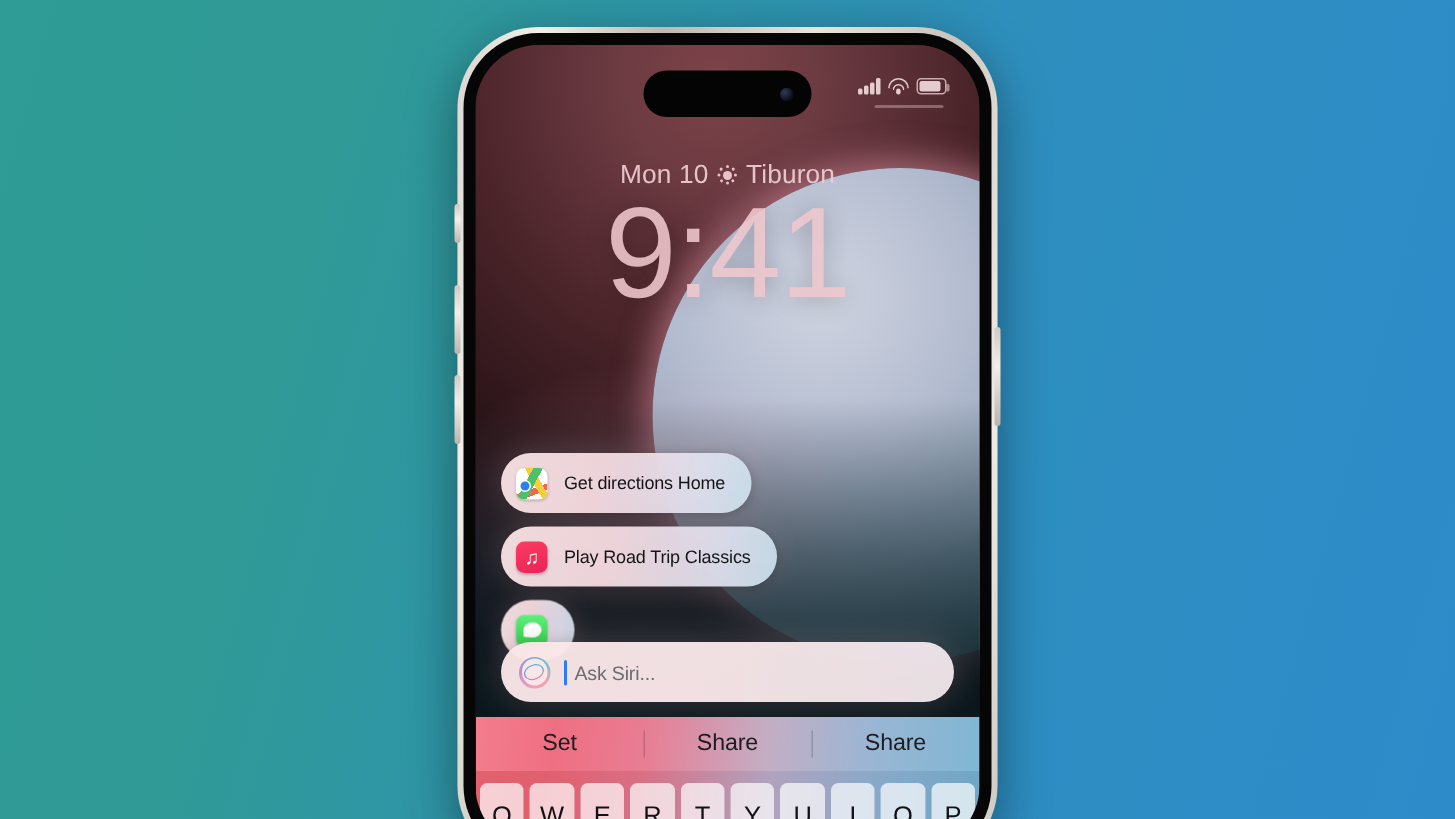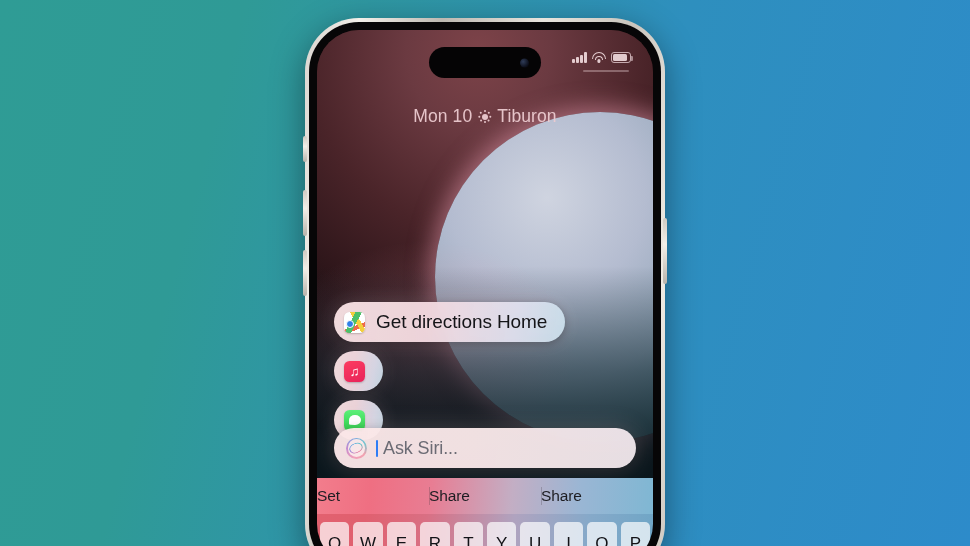--- a/index.html
+++ b/index.html
@@ -132,21 +132,21 @@
   #chips { position:absolute; left:17px; top:272px; width:306px; }
   .chip {
     display:flex; align-items:center; gap:11px;
     height:40px; padding:0 18px 0 10px;
     border-radius:22px; margin-bottom:9px;
     width:max-content; max-width:300px;
     background: linear-gradient(100deg, rgba(248,226,228,.96) 0%, rgba(246,220,226,.95) 40%, rgba(226,226,240,.93) 78%, rgba(205,226,238,.92) 100%);
     box-shadow: 0 2px 10px rgba(0,0,0,.30), 0 0 18px rgba(255,215,225,.20);
     backdrop-filter: blur(10px);
   }
-  .chip-label { font-size:19px; color:#151518; letter-spacing:-.1px; white-space:nowrap; }
+  .chip-label { font-size:12px; color:#151518; letter-spacing:-.1px; white-space:nowrap; }
   .app-ico { width:21px; height:21px; border-radius:5.5px; flex:none; position:relative;
              box-shadow:0 1px 2px rgba(0,0,0,.22); overflow:hidden; }
   
   .ico-maps { background:#ffffff; }
   .ico-maps .m1{position:absolute;left:0;top:0;width:100%;height:100%;
      background:
        linear-gradient(118deg, transparent 36%, #4cc06a 36%, #4cc06a 56%, transparent 56%),
        linear-gradient(60deg, transparent 54%, #f3cf3d 54%, #f3cf3d 70%, transparent 70%),
        linear-gradient(160deg, transparent 62%, #ef6a4d 62%, #ef6a4d 78%, transparent 78%);}
   .ico-maps .m2{position:absolute;left:2px;top:8.5px;width:8px;height:8px;border-radius:50%;
@@ -175,29 +175,29 @@
     background: rgba(250,232,233,.98); }
   #siri-icon .loop { position:absolute; inset:3.4px; border-radius:50%;
     border:1.5px solid transparent;
     background:
       linear-gradient(rgba(250,232,233,.98),rgba(250,232,233,.98)) padding-box,
       conic-gradient(from 160deg,#ef7f9f,#a98ad6,#5ea6e2,#56c3c8,#ef7f9f) border-box;
     transform:rotate(-22deg) scaleY(.72);
     z-index:2;
   }
   #siri-caret { width:2px; height:17px; background:#2d7df6; border-radius:1px; flex:none; margin-right:-4px;}
-  #siri-placeholder { font-size:18px; color:#6b6b74; letter-spacing:-.1px; }
+  #siri-placeholder { font-size:13px; color:#6b6b74; letter-spacing:-.1px; }
 
   
   #predictive {
     position:absolute; left:0; right:0; top:448px; height:36px;
     display:flex; align-items:center;
     background: linear-gradient(95deg,#f27d8c 0%,#ef6f82 16%,#e87d93 34%,#c3aec4 58%,#9ab6d4 78%,#7fb7d3 100%);
   }
-  .pred-item { flex:1; text-align:left; font-size:15.5px; color:#1d1d22;
+  .pred-item { flex:1; text-align:center; font-size:15.5px; color:#1d1d22;
      position:relative; letter-spacing:-.1px; }
   .pred-item + .pred-item::before { content:""; position:absolute; left:0; top:50%;
      transform:translateY(-50%); width:1px; height:18px; background:rgba(60,50,60,.25); }
 
   
   #keyboard {
     position:absolute; left:0; right:0; top:484px; bottom:0;
     background: linear-gradient(95deg,#e2616f 0%,#e0606f 14%,#d96f83 32%,#b0a3bf 58%,#86a9c9 80%,#6fa6c6 100%);
     padding:8px 3px 0 3px;
   }
@@ -256,33 +256,35 @@
     <div id="lock-date">
       <span>Mon 10</span>
       <span id="weather-icon">
         <span class="ray" style="transform:rotate(0deg)"></span>
         <span class="ray" style="transform:rotate(45deg)"></span>
         <span class="ray" style="transform:rotate(90deg)"></span>
         <span class="ray" style="transform:rotate(135deg)"></span>
       </span>
       <span>Tiburon</span>
     </div>
+    <div id="lock-time">9:41</div>
 
     <div id="chips">
 
       <div class="chip">
         <span class="app-ico ico-maps">
           <span class="m1"></span>
             <span class="m2"></span>
         </span>
         <span class="chip-label">Get directions Home</span>
       </div>
 
       <div class="chip">
         <span class="app-ico ico-music"></span>
+        <span class="chip-label">Play Road Trip Classics</span>
       </div>
 
       <div class="chip">
         <span class="app-ico ico-msg"></span>
       </div>
 
     </div>
 
     <div id="siri-field">
       <span id="siri-icon">

